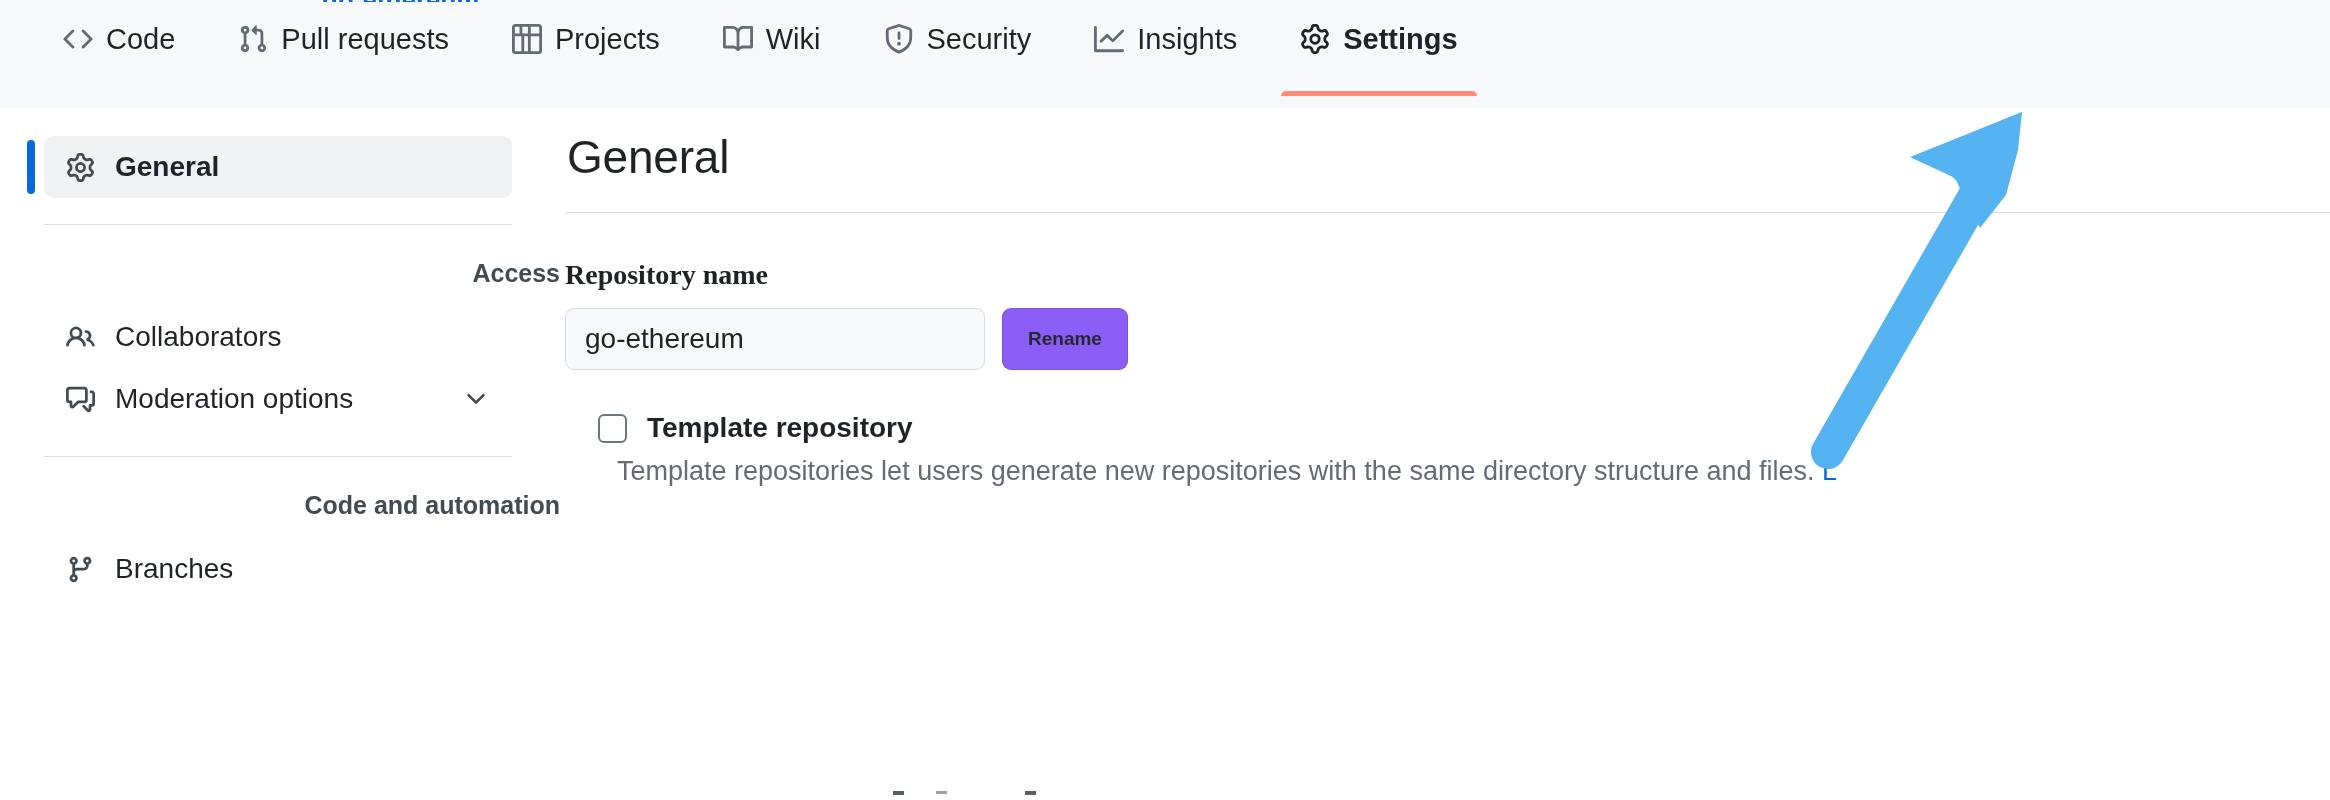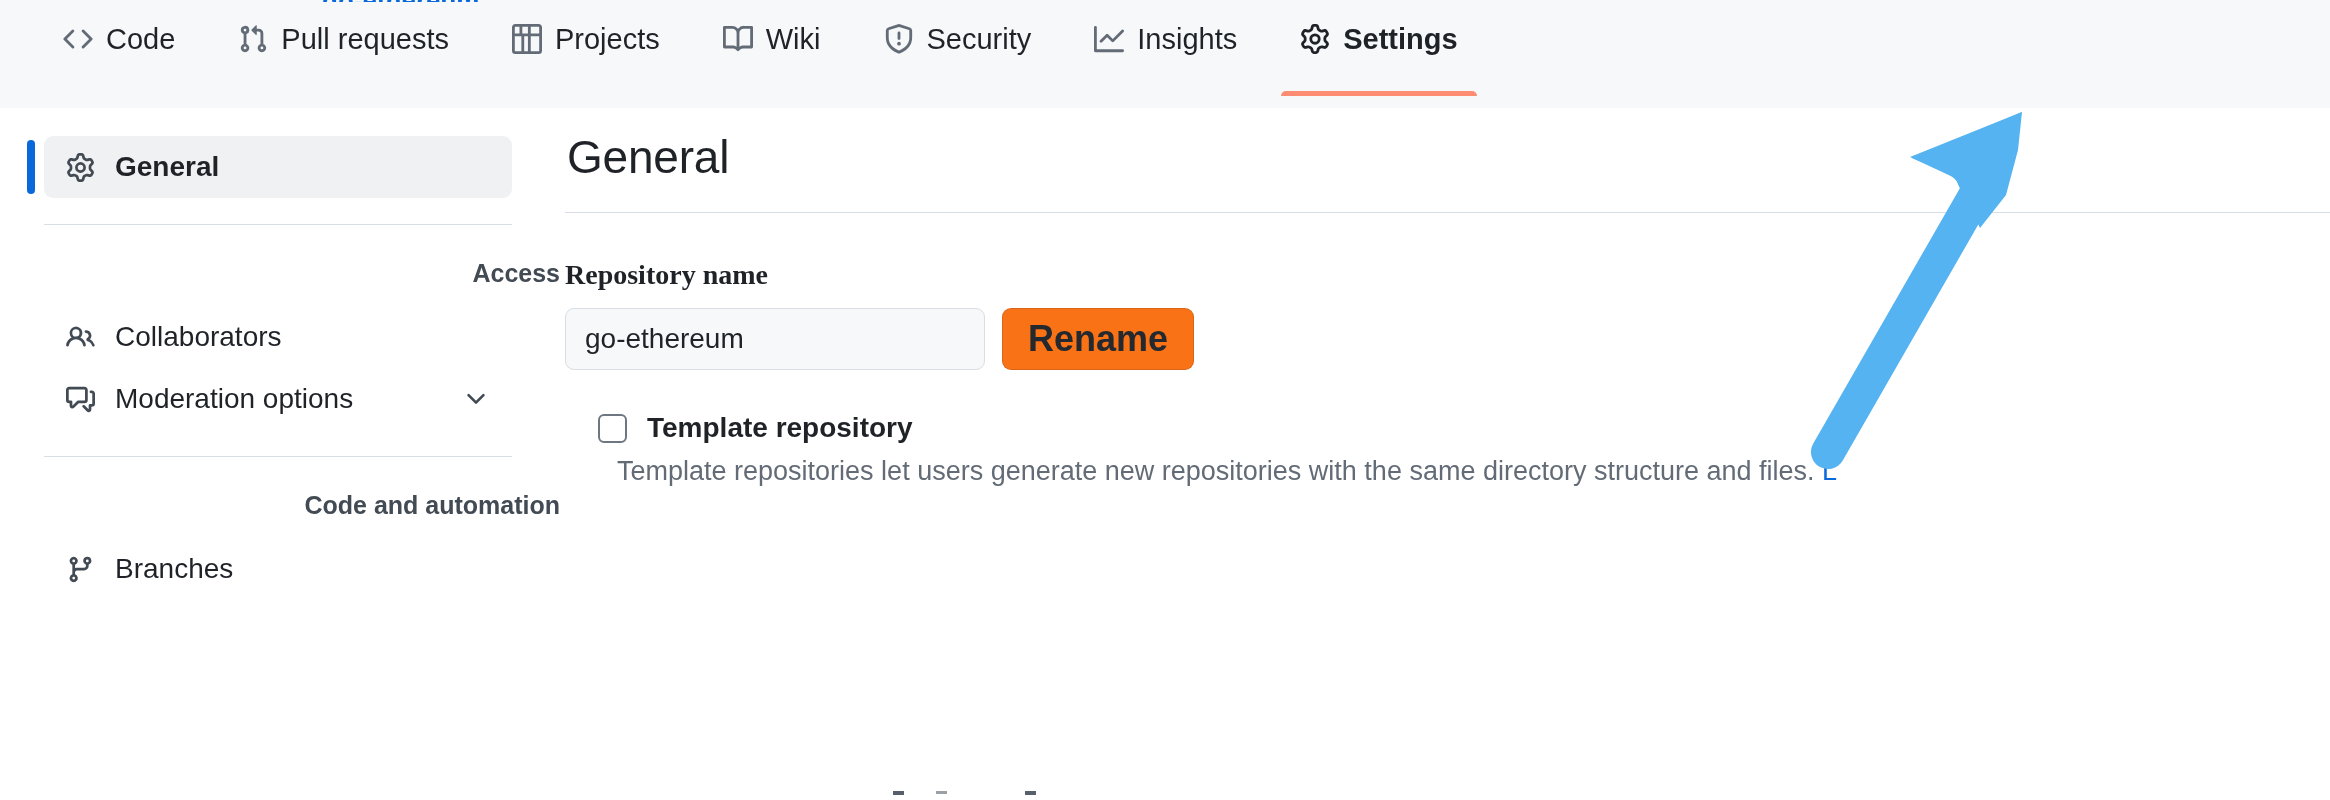--- a/index.html
+++ b/index.html
@@ -82,22 +82,22 @@
   }
   .field-row { display: flex; align-items: center; gap: 17px; }
   .text-input {
     width: 420px; height: 62px;
     background: #f6f8fa; border: 1px solid #d8dee4; border-radius: 9px;
     font-size: 28px; color: #1f2328; padding: 0 19px;
     font-family: "Liberation Sans", sans-serif;
   }
   .btn {
     height: 62px; padding: 0 25px;
-    background: #f97316; border: 1px solid rgba(31,35,40,0.15);
-    border-radius: 9px; font-size: 36px; font-weight: 600; color: #24292f;
+    background: #8b5cf6; border: 1px solid rgba(31,35,40,0.15);
+    border-radius: 9px; font-size: 19px; font-weight: 600; color: #24292f;
     cursor: pointer; font-family: "Liberation Sans", sans-serif;
     white-space: nowrap;
   }
 
   .check-block { margin-top: 42px; padding-left: 3px; }
   .check-row { display: flex; align-items: center; gap: 20px; padding-left: 30px; }
   .checkbox {
     width: 29px; height: 29px; flex: 0 0 auto;
     border: 2px solid #6e7781; border-radius: 6px; background: #fff;
     cursor: pointer;

